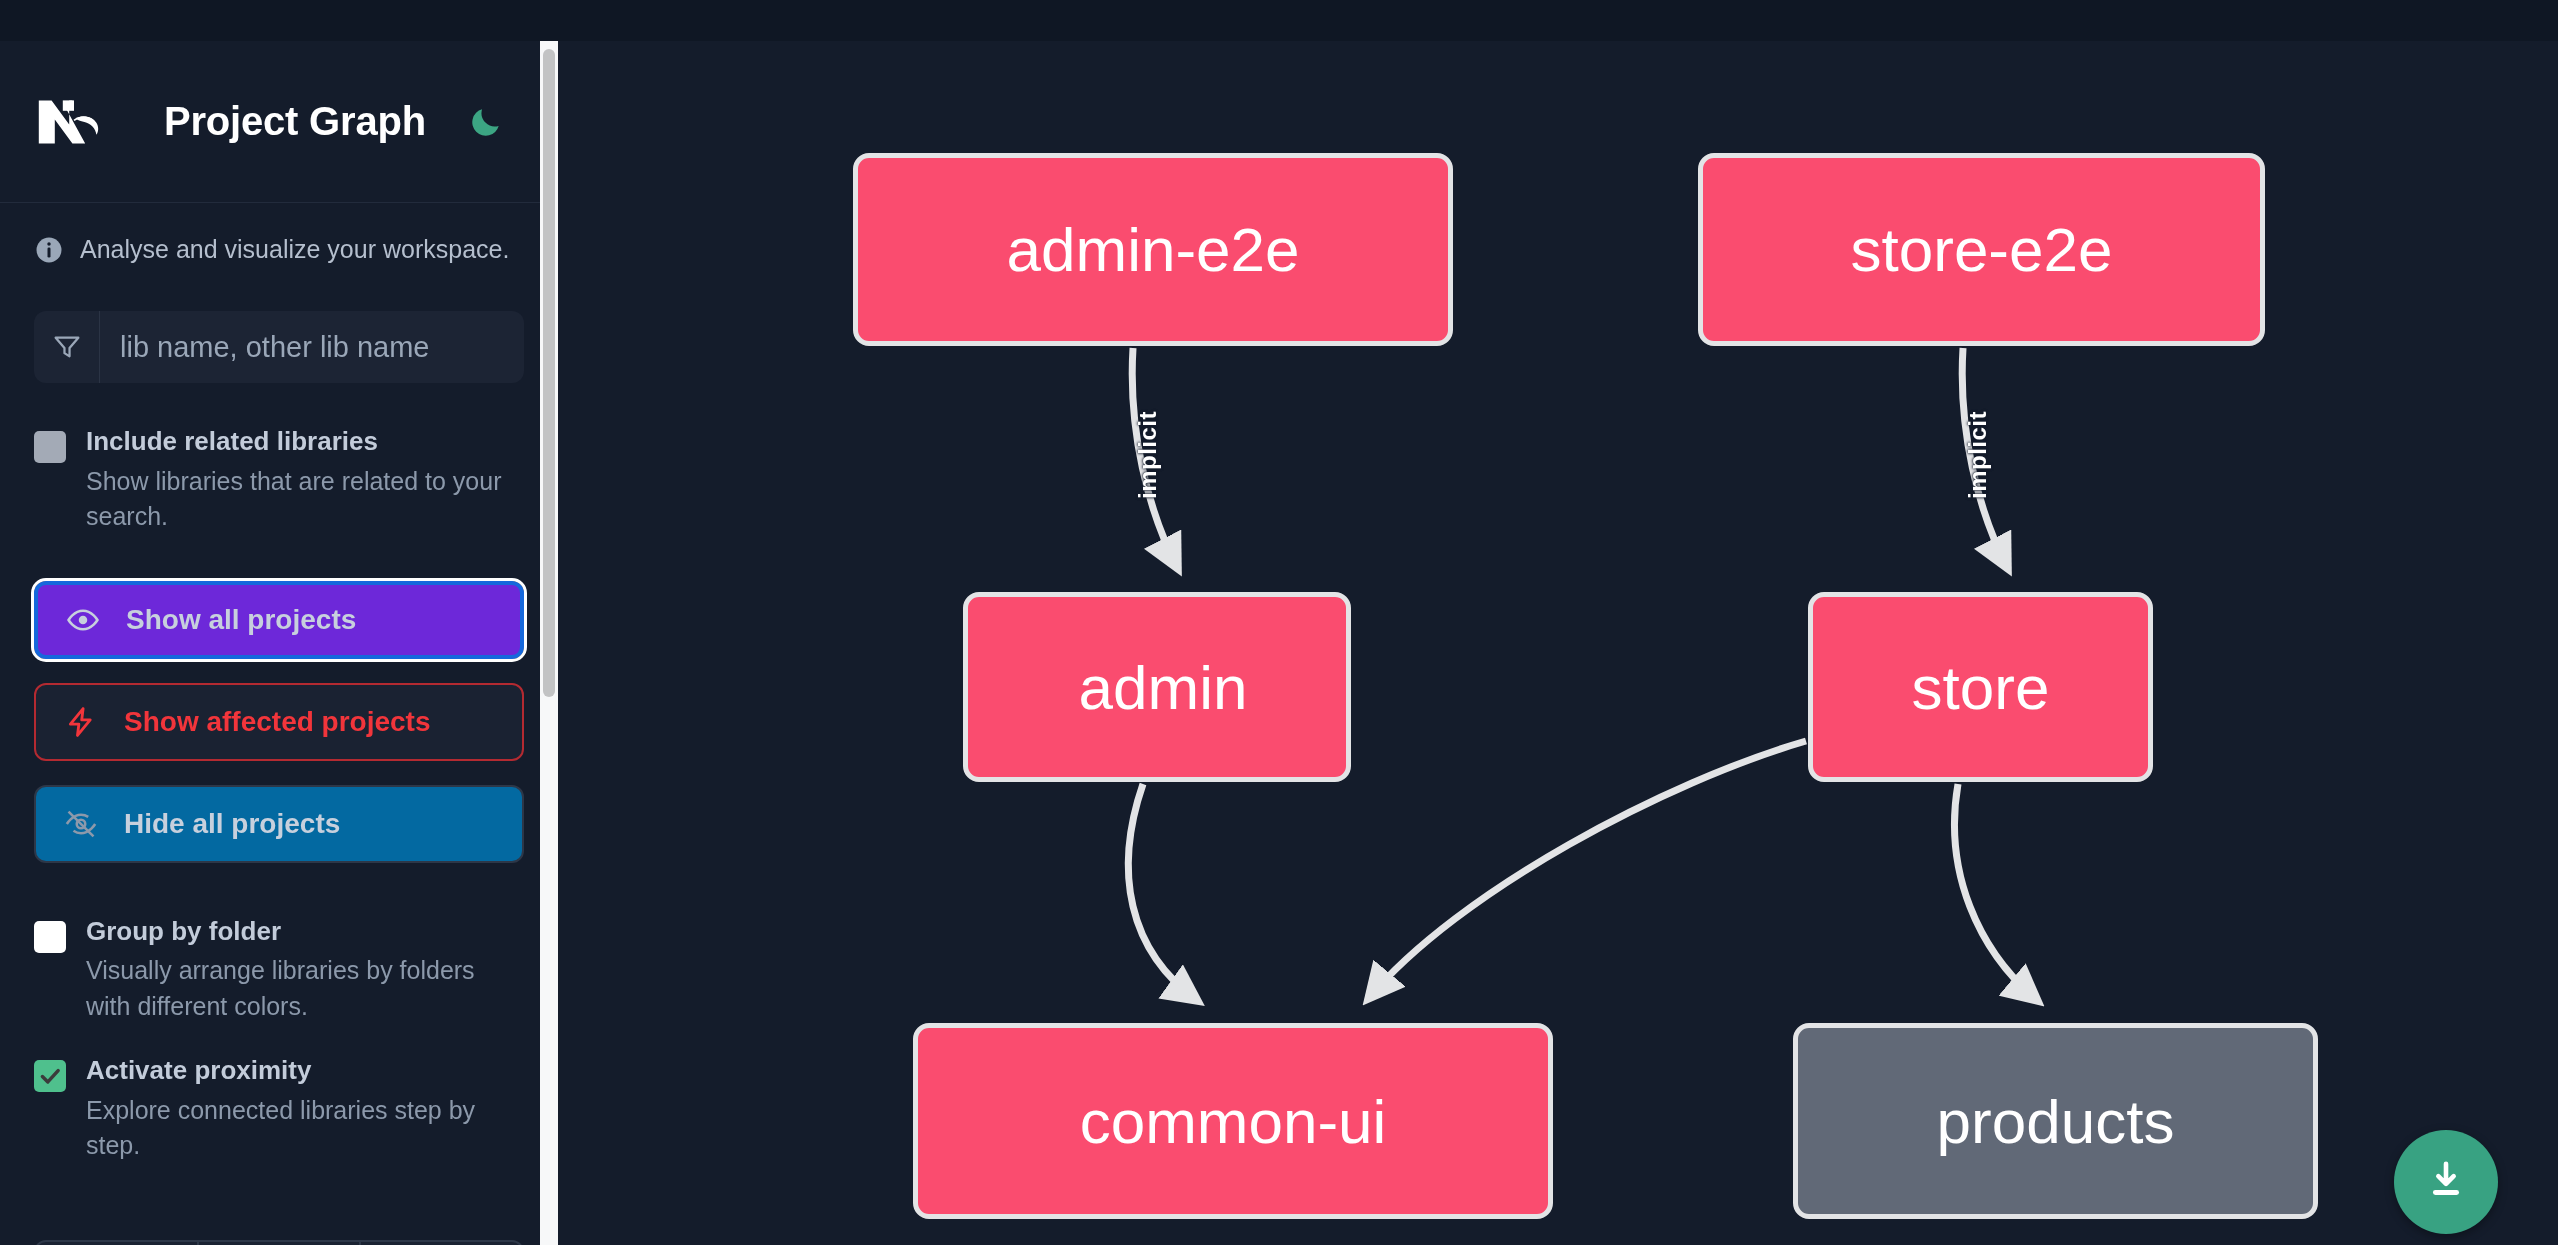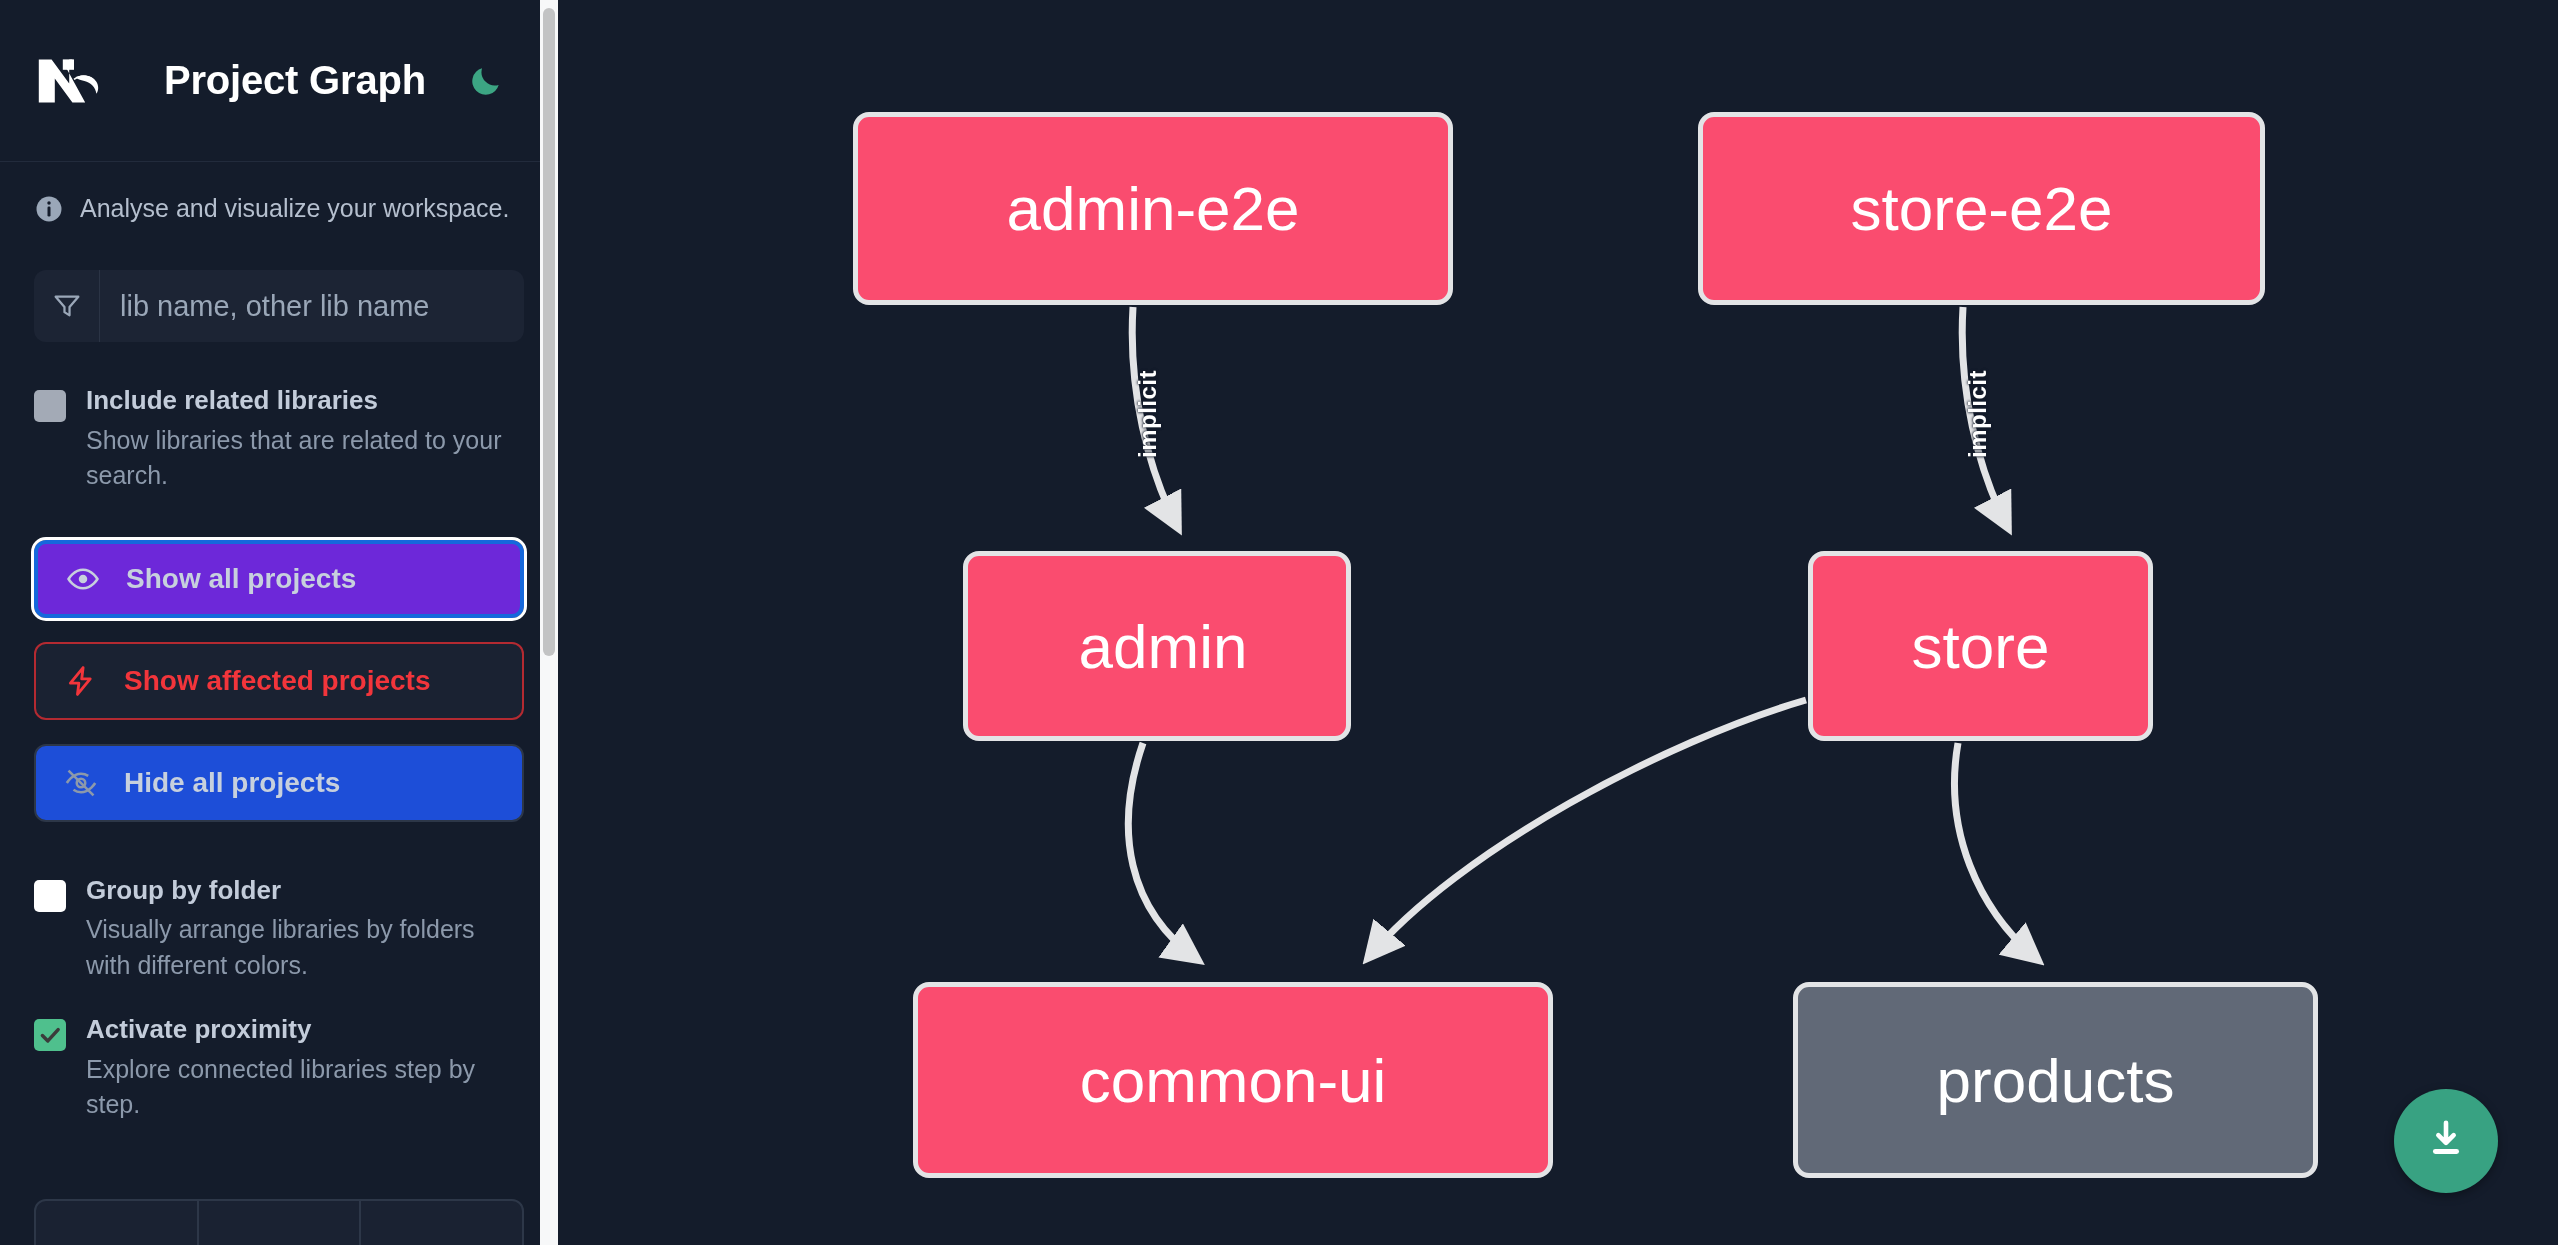--- a/index.html
+++ b/index.html
@@ -10,20 +10,21 @@
     overflow: hidden;
     background: #0F1724;
     font-family: "Liberation Sans", sans-serif;
   }
 
   #app {
     position: relative;
     width: 2558px;
     height: 943px;
     display: flex;
+    margin-top: 41px;
   }
 
   
   #sidebar {
     position: relative;
     width: 558px;
     height: 1245px;
     background: #141C2B;
     flex: 0 0 558px;
     overflow: hidden;
@@ -151,21 +152,21 @@
     color: #C7D0DD;
   }
   .act-btn.danger {
     border: 2px solid #B42A31;
     color: #F2353B;
     background: #1A2232;
   }
   .act-btn.muted {
     border: 2px solid #2D3748;
     color: #C7D0DD;
-    background: #1d4ed8;
+    background: #0369a1;
   }
   .act-btn .ico { flex: 0 0 auto; width: 38px; height: 38px; display:flex; align-items:center; justify-content:center; }
 
   
   .seg-ctl {
     position: absolute;
     left: 34px;
     bottom: -20px;
     width: 490px;
     height: 66px;

